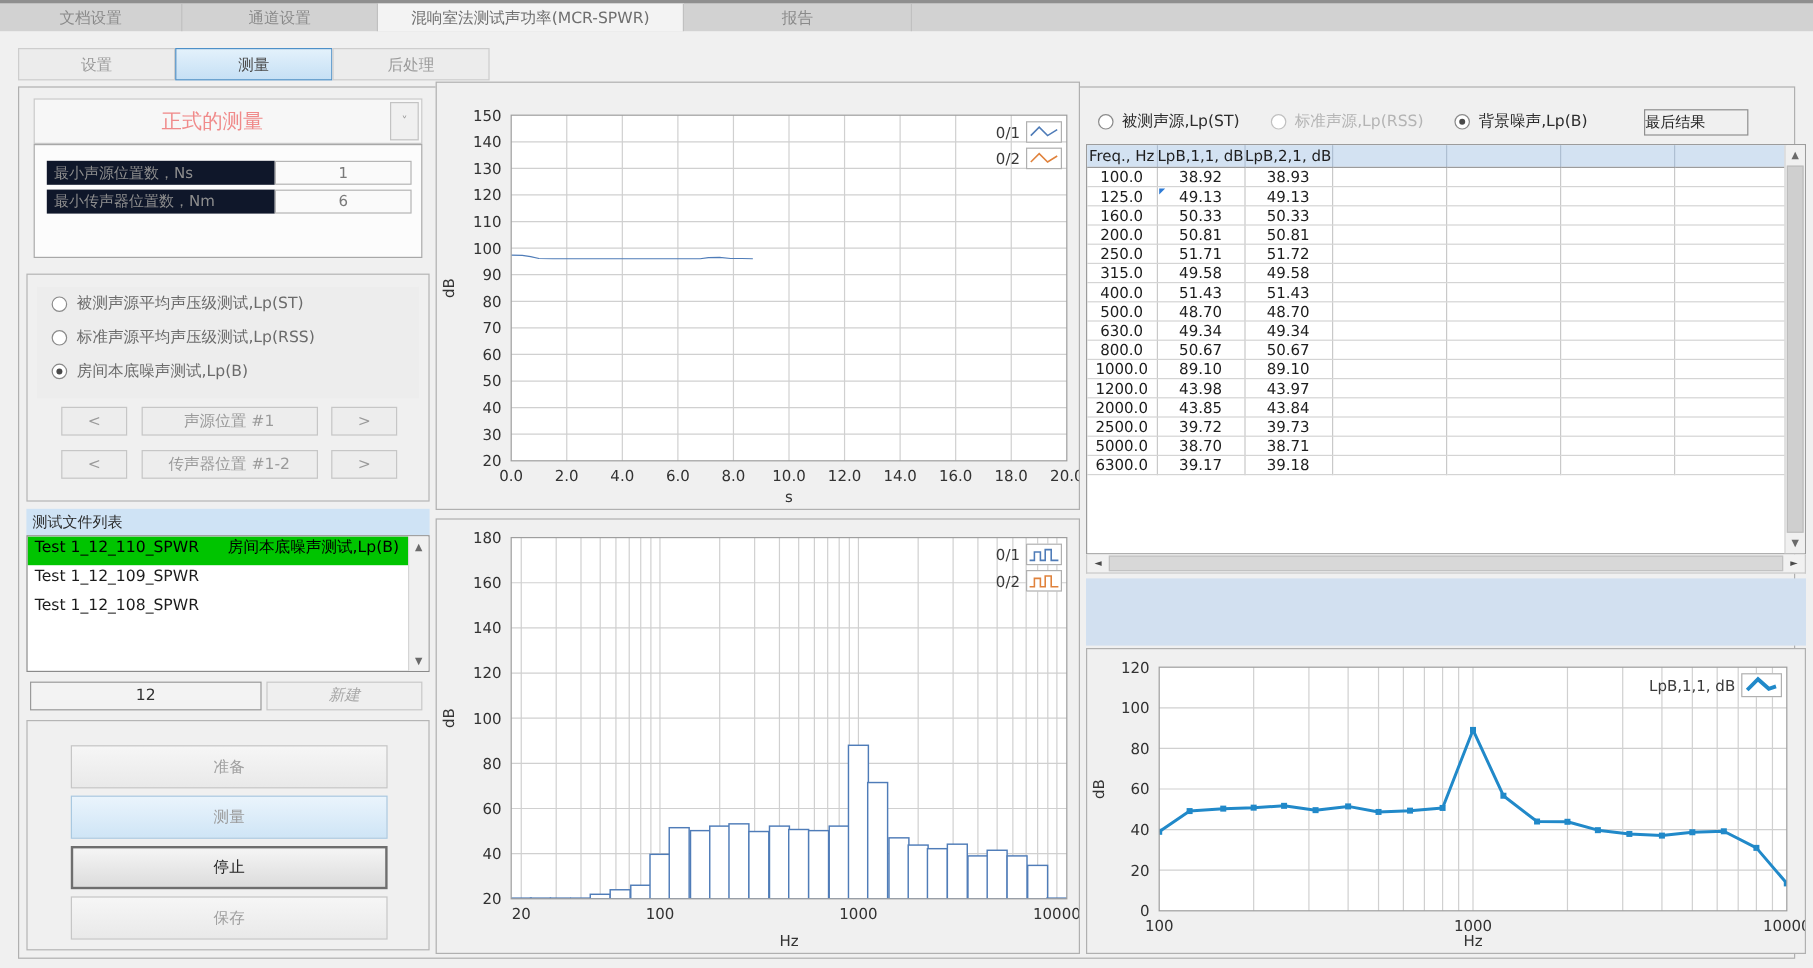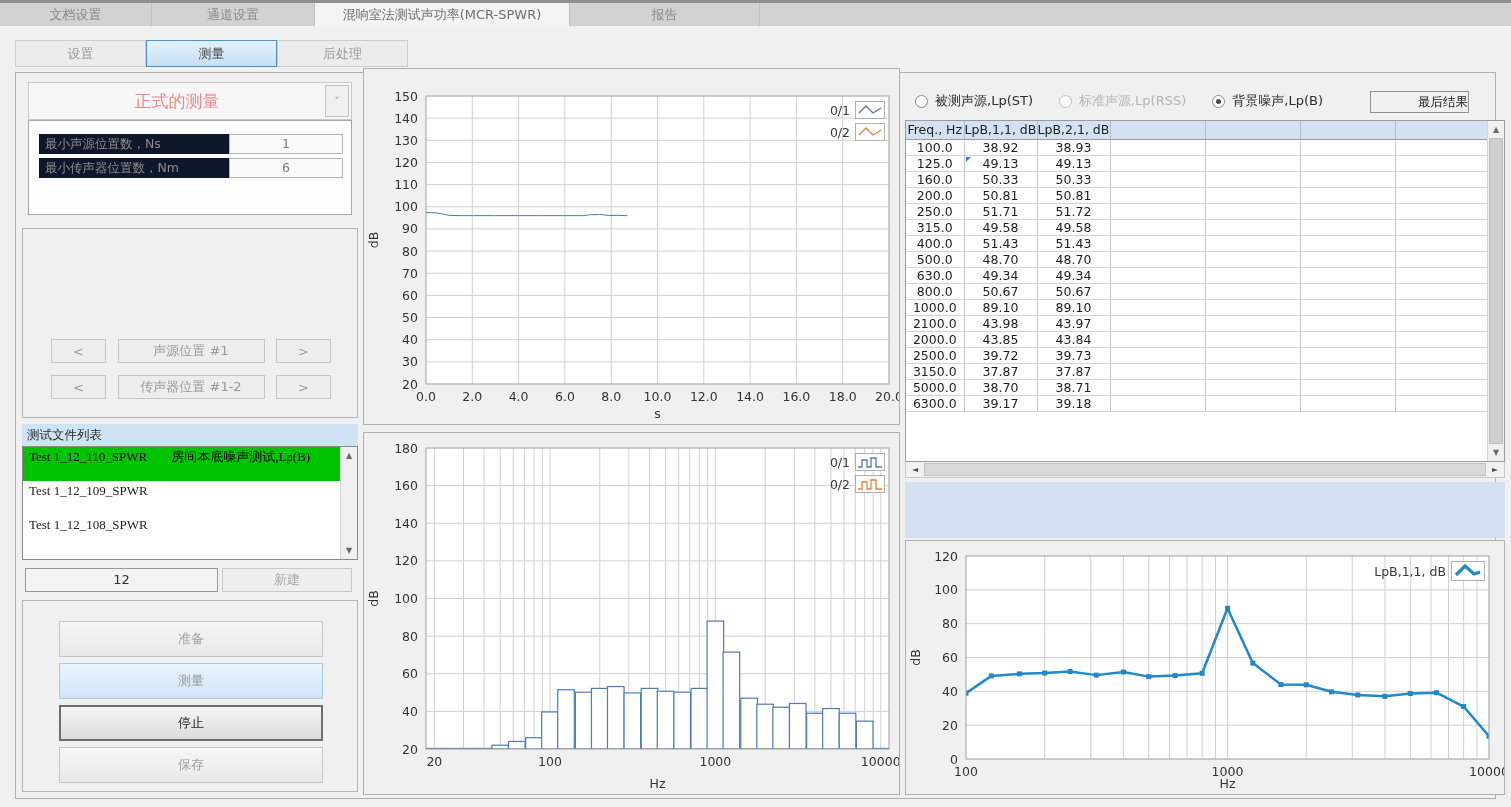--- a/index.html
+++ b/index.html
@@ -36,51 +36,51 @@
   .radio.sel::after{content:"";position:absolute;left:3px;top:3px;width:5px;height:5px;border-radius:50%;background:#4a4a4a;}
   .radio.dis{border-color:#c0c0c0;}
   .pos-row{position:absolute;left:28px;width:280px;height:24px;display:flex;justify-content:space-between;}
   .pos-btn{background:#ededed;border:1px solid #c6c6c6;color:#9a9a9a;font-size:13px;display:flex;align-items:center;justify-content:center;}
   .pos-prev,.pos-next{width:55px;height:24px;}
   .pos-mid{width:147px;height:24px;}
 
   .filelist-title{position:absolute;left:22px;top:424px;width:336px;height:22px;background:#cfe3f5;color:#2a2a2a;font-size:12.5px;line-height:22px;padding-left:5px;}
   .filelist{position:absolute;left:22px;top:446px;width:336px;height:114px;background:#fff;border:1px solid #8a8a8a;}
   .filelist-inner{position:absolute;left:0;top:0;right:17px;bottom:0;overflow:hidden;font-size:13px;color:#1c1c1c;}
-  .fitem{height:34px;line-height:19px;padding-left:6px;white-space:nowrap;font-family:Liberation Serif, serif;}
+  .fitem{height:24px;line-height:19px;padding-left:6px;white-space:nowrap;}
   .fitem.sel{background:#00c400;color:#000;}
   .fitem .suffix{margin-left:24px;}
   .vscroll{position:absolute;right:0;top:0;bottom:0;width:17px;background:#f0f0f0;border-left:1px solid #d5d5d5;}
   .vscroll .arr{position:absolute;left:0;width:16px;height:15px;color:#6a6a6a;font-size:8px;text-align:center;line-height:15px;}
   .vscroll .arr.up{top:1px;} .vscroll .arr.dn{bottom:1px;}
   .vthumb{position:absolute;left:1px;width:14px;background:#cfcfcf;border:1px solid #bdbdbd;}
 
   .count-btn{position:absolute;left:25px;top:568px;width:193px;height:24px;background:#f3f3f3;border:1px solid #9a9a9a;color:#333;font-size:13px;text-align:center;line-height:22px;}
-  .new-btn{position:absolute;left:222px;top:568px;width:130px;height:24px;background:#efefef;border:1px solid #c8c8c8;color:#a8a8a8;font-size:13px;text-align:center;line-height:22px;}
+  .new-btn{position:absolute;left:222px;top:568px;width:130px;height:24px;background:#efefef;border:1px solid #c8c8c8;color:#a8a8a8;font-size:13px;text-align:center;line-height:22px;font-style:italic;}
 
   .action-frame{position:absolute;left:22px;top:600px;width:336px;height:192px;border:1px solid #b5b5b5;}
   .act-btn{position:absolute;left:36px;width:264px;height:36px;font-size:13px;display:flex;align-items:center;justify-content:center;}
   .act-btn.disabled{background:linear-gradient(#f6f6f6,#e9e9e9);border:1px solid #c6c6c6;color:#a0a0a0;}
   .act-btn.highlight{background:linear-gradient(#eaf4fc,#cfe5f6);border:1px solid #a9c9e1;color:#9a9a9a;}
   .act-btn.default{background:linear-gradient(#f5f5f5,#dcdcdc);border:2px solid #6e6e6e;color:#1a1a1a;}
 
   
   .chart-panel{position:absolute;background:#f0f0f0;border:1px solid #b0b0b0;}
   .chart-host{position:absolute;left:0;top:0;width:100%;height:100%;}
   .legend{position:absolute;display:flex;flex-direction:column;align-items:center;gap:4px;}
   .lg-row{display:flex;align-items:center;gap:5px;}
   .lg-label{font-size:12.5px;color:#3a3a3a;}
   .lg-icon{background:#fff;border:1px solid #b0b0b0;display:flex;align-items:center;justify-content:center;}
 
   
   .res-radio-row{position:absolute;left:905px;top:88px;width:600px;height:26px;display:flex;align-items:center;font-size:13px;color:#2c2c2c;}
   .res-radio-row .radio{margin-right:7px;}
   .res-lbl{margin-right:26px;}
   .res-lbl.dis{color:#b4b4b4;}
-  .lastres-btn{position:absolute;left:1370px;top:91px;width:99px;height:22px;background:#f0f0f0;border:1px solid #8f8f8f;color:#222;font-size:12.5px;text-align:right;line-height:20px;}
+  .lastres-btn{position:absolute;left:1370px;top:91px;width:87px;height:22px;background:#f0f0f0;border:1px solid #8f8f8f;color:#222;font-size:12.5px;text-align:left;line-height:20px;}
 
   .table-wrap{position:absolute;left:905px;top:120px;width:600px;height:342px;background:#fff;border:1px solid #9c9c9c;}
   .rtable{border-collapse:collapse;table-layout:fixed;width:582px;font-size:12.5px;color:#1e1e1e;}
   .rtable th{background:#d3e2f2;border-right:1px solid #aebfd2;border-bottom:1px solid #9c9c9c;font-weight:normal;height:18px;padding:0;text-align:center;}
   .rtable td{border-right:1px solid #c9c9c9;border-bottom:1px solid #d4d4d4;height:16px;padding:0;text-align:center;position:relative;}
   .rtable td.marked::before{content:"";position:absolute;left:1px;top:1px;border-left:5px solid #2e7bd6;border-bottom:5px solid transparent;}
   .hscroll{position:absolute;left:905px;top:462px;width:600px;height:16px;background:#f1f1f1;border:1px solid #c9c9c9;border-top:none;}
   .hscroll .arr{position:absolute;top:0;width:16px;height:15px;color:#4a4a4a;font-size:8px;text-align:center;line-height:15px;}
   .hscroll .arr.lf{left:1px;} .hscroll .arr.rt{right:1px;}
   .hthumb{position:absolute;top:1px;left:18px;right:18px;height:13px;background:#d8d8d8;border:1px solid #c2c2c2;}
@@ -119,20 +119,34 @@
       <div class="param-label">最小声源位置数，Ns</div>
       <div class="param-value">1</div>
     </div>
     <div class="param-row" style="top:37px">
       <div class="param-label">最小传声器位置数，Nm</div>
       <div class="param-value">6</div>
     </div>
   </div>
 
   <div class="test-type-frame">
+    <div class="radio-group">
+      <div class="radio-row">
+        <span class="radio"></span>
+        <span>被测声源平均声压级测试,Lp(ST)</span>
+      </div>
+      <div class="radio-row">
+        <span class="radio"></span>
+        <span>标准声源平均声压级测试,Lp(RSS)</span>
+      </div>
+      <div class="radio-row">
+        <span class="radio sel"></span>
+        <span>房间本底噪声测试,Lp(B)</span>
+      </div>
+    </div>
     <div class="pos-row" style="top:110px">
       <div class="pos-btn pos-prev">&lt;</div>
       <div class="pos-btn pos-mid">声源位置 #1</div>
       <div class="pos-btn pos-next">&gt;</div>
     </div>
     <div class="pos-row" style="top:146px">
       <div class="pos-btn pos-prev">&lt;</div>
       <div class="pos-btn pos-mid">传声器位置 #1-2</div>
       <div class="pos-btn pos-next">&gt;</div>
     </div>
@@ -471,50 +485,41 @@
           <tr>
             <td>1000.0</td>
             <td>89.10</td>
             <td>89.10</td>
             <td></td>
             <td></td>
             <td></td>
             <td></td>
           </tr>
           <tr>
-            <td>2100.0</td>
+            <td>1200.0</td>
             <td>43.98</td>
             <td>43.97</td>
             <td></td>
             <td></td>
             <td></td>
             <td></td>
           </tr>
           <tr>
             <td>2000.0</td>
             <td>43.85</td>
             <td>43.84</td>
             <td></td>
             <td></td>
             <td></td>
             <td></td>
           </tr>
           <tr>
             <td>2500.0</td>
             <td>39.72</td>
             <td>39.73</td>
-            <td></td>
-            <td></td>
-            <td></td>
-            <td></td>
-          </tr>
-          <tr>
-            <td>3150.0</td>
-            <td>37.87</td>
-            <td>37.87</td>
             <td></td>
             <td></td>
             <td></td>
             <td></td>
           </tr>
           <tr>
             <td>5000.0</td>
             <td>38.70</td>
             <td>38.71</td>
             <td></td>

